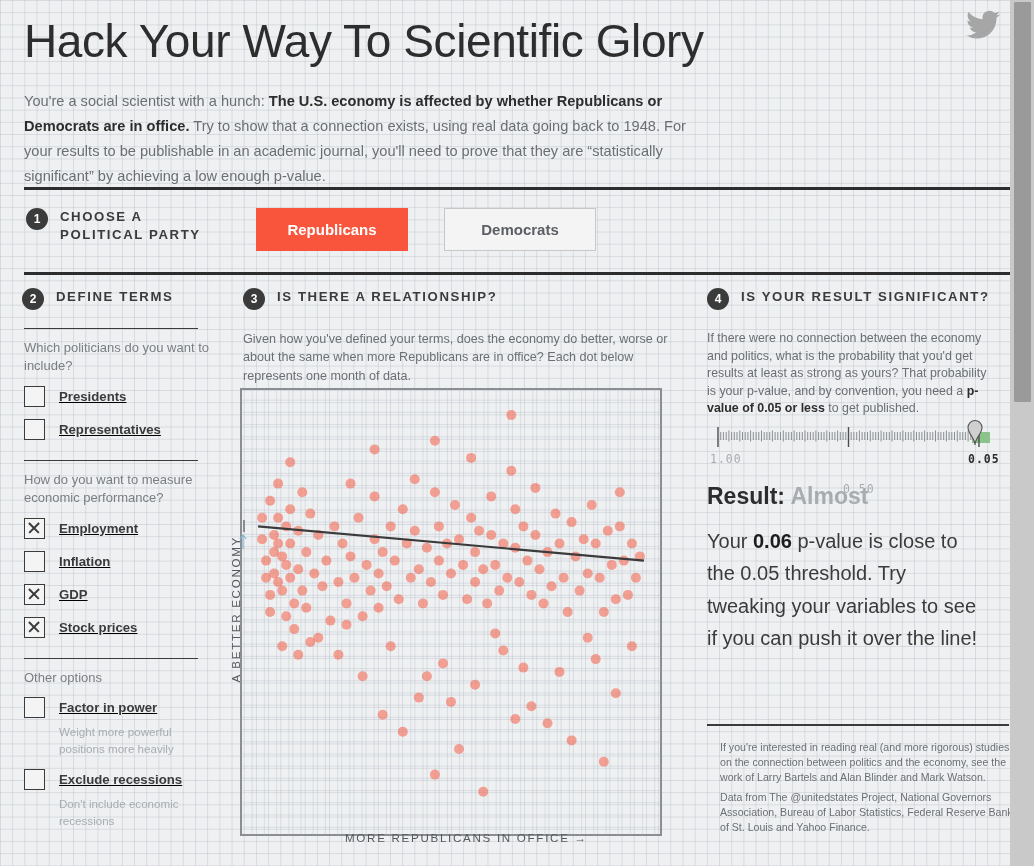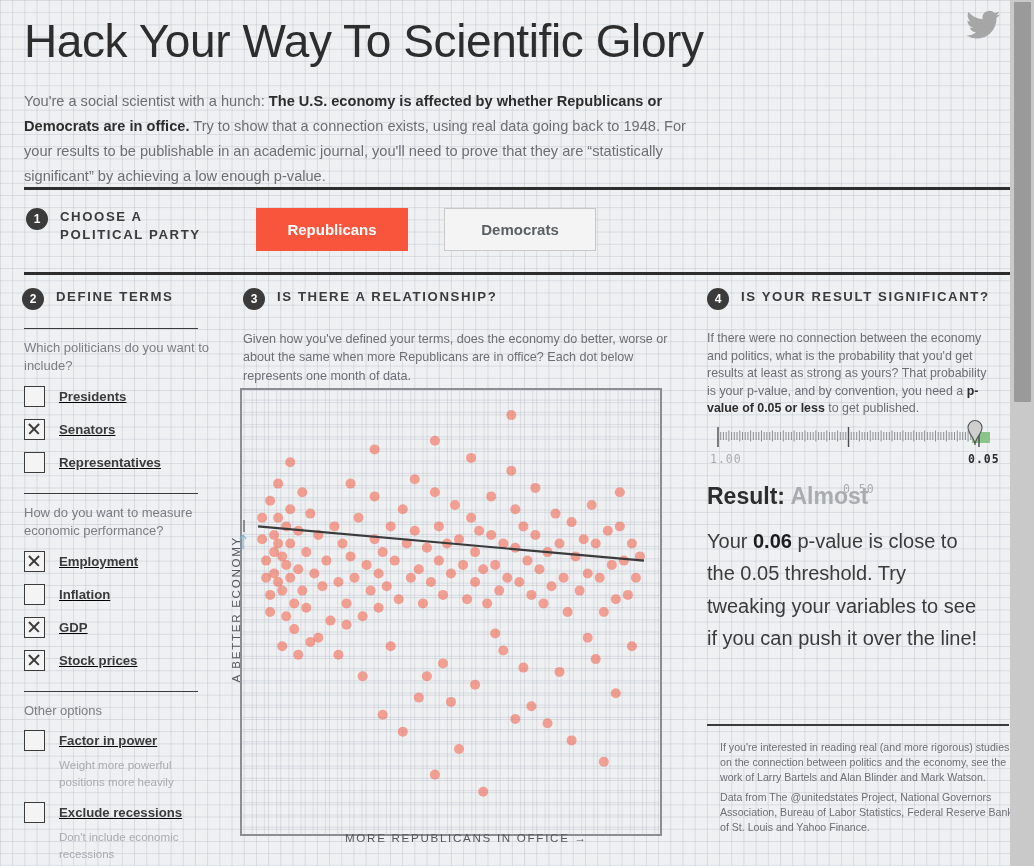--- a/index.html
+++ b/index.html
@@ -196,24 +196,20 @@
     <div class="step-title">IS YOUR RESULT SIGNIFICANT?</div>
   </div>
 
   <div class="col-left">
     <div class="hr-thin"></div>
     <div class="q-label">Which politicians do you want to include?</div>
 
     <div class="check-row">
       <div class="cbox"></div>
       <div class="c-label">Presidents</div>
-    </div>
-    <div class="check-row">
-      <div class="cbox checked"></div>
-      <div class="c-label">Senators</div>
     </div>
     <div class="check-row">
       <div class="cbox"></div>
       <div class="c-label">Representatives</div>
     </div>
 
     <div class="sec-gap"></div>
     <div class="hr-thin"></div>
     <div class="q-label">How do you want to measure economic performance?</div>
 

